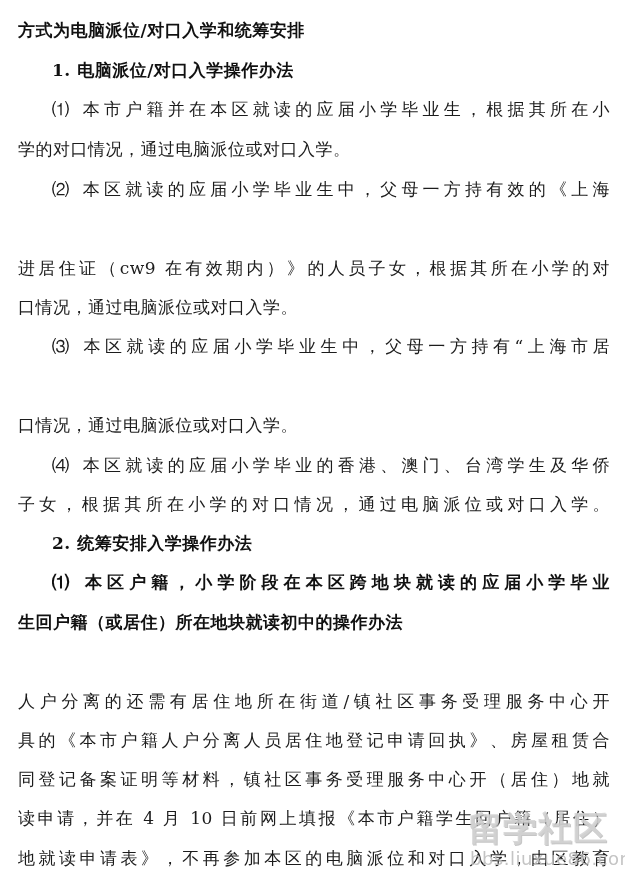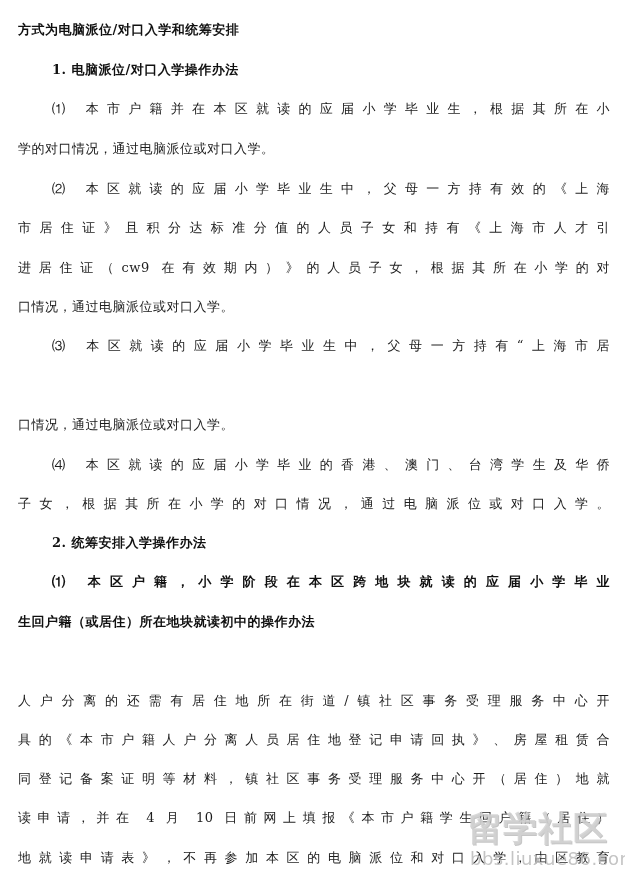--- a/index.html
+++ b/index.html
@@ -4,21 +4,21 @@
   <style>
     html, body { margin: 0; padding: 0; background: #ffffff; }
     body { width: 625px; height: 871px; overflow: hidden; position: relative; }
     .page {
       position: absolute; left: 0; top: 0; width: 625px; height: 871px;
       font-family: "DejaVu Serif", "Liberation Serif", serif;
       color: #1c1c1c;
     }
     .line {
       position: absolute; left: 18px; width: 592px;
-      font-size: 13px; line-height: 24px; height: 24px;
+      font-size: 17px; line-height: 24px; height: 24px;
       white-space: nowrap; overflow: hidden;
       text-align: justify; text-align-last: justify;
       letter-spacing: 0.5px;
     }
     .line.last { text-align-last: left; }
     .line.indent { left: 52px; width: 558px; }
     .bold { font-weight: bold; color: #111; }
     .watermark {
       position: absolute; left: 468px; top: 812px; width: 157px; height: 59px;
       pointer-events: none;
@@ -37,21 +37,20 @@
   </style>
 </head>
 <body>
 
 <div class="page">
   <div class="line bold last" style="top:18px">方式为电脑派位/对口入学和统筹安排</div>
   <div class="line indent bold last" style="top:58px">1. 电脑派位/对口入学操作办法</div>
   <div class="line indent" style="top:97px">⑴ 本市户籍并在本区就读的应届小学毕业生，根据其所在小</div>
   <div class="line indent" style="top:177px">⑵ 本区就读的应届小学毕业生中，父母一方持有效的《上海</div>
   <div class="line last" style="top:137px">学的对口情况，通过电脑派位或对口入学。</div>
-  <div class="line" style="top:216px">市居住证》且积分达标准分值的人员子女和持有《上海市人才引</div>
   <div class="line" style="top:256px">进居住证（cw9 在有效期内）》的人员子女，根据其所在小学的对</div>
   <div class="line last" style="top:295px">口情况，通过电脑派位或对口入学。</div>
   <div class="line indent" style="top:334px">⑶ 本区就读的应届小学毕业生中，父母一方持有“上海市居</div>
   <div class="line last" style="top:413px">口情况，通过电脑派位或对口入学。</div>
   <div class="line indent" style="top:453px">⑷ 本区就读的应届小学毕业的香港、澳门、台湾学生及华侨</div>
   <div class="line" style="top:492px">子女，根据其所在小学的对口情况，通过电脑派位或对口入学。</div>
   <div class="line indent bold last" style="top:531px">2. 统筹安排入学操作办法</div>
   <div class="line indent bold" style="top:570px">⑴ 本区户籍，小学阶段在本区跨地块就读的应届小学毕业</div>
   <div class="line bold last" style="top:610px">生回户籍（或居住）所在地块就读初中的操作办法</div>
   <div class="line" style="top:689px">人户分离的还需有居住地所在街道/镇社区事务受理服务中心开</div>

